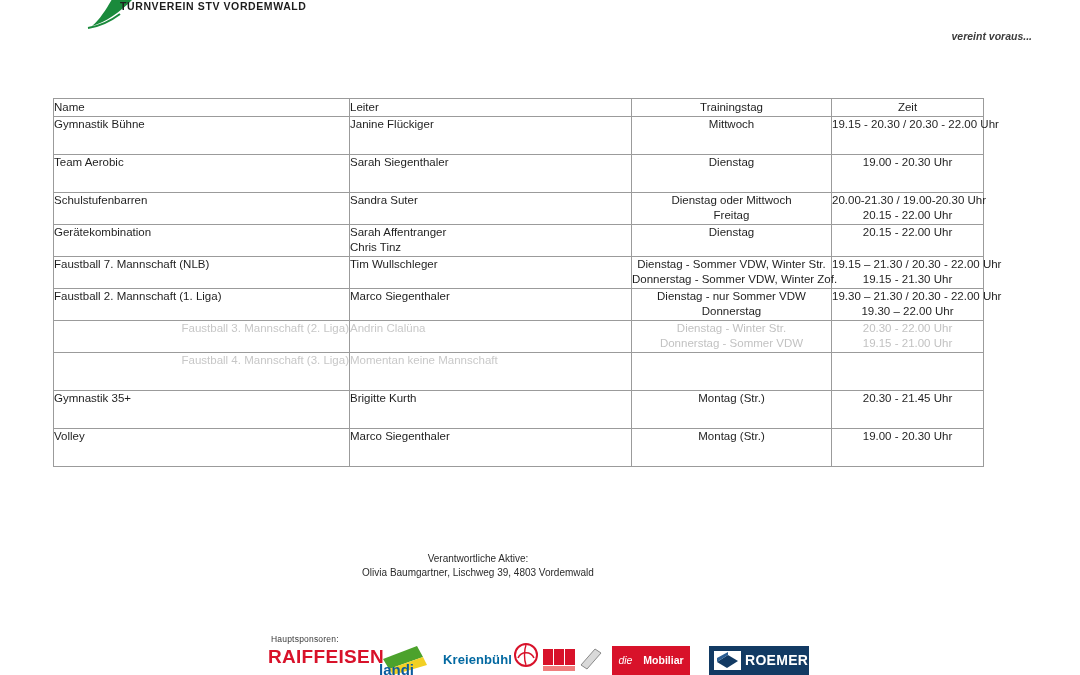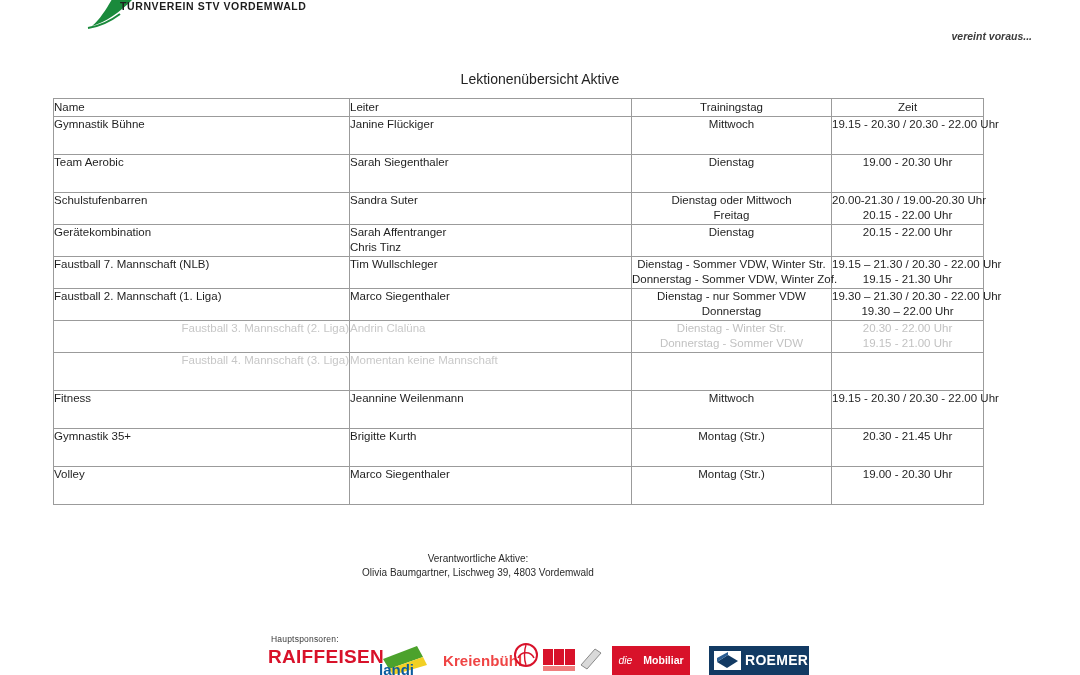--- a/index.html
+++ b/index.html
@@ -90,21 +90,21 @@
     position:absolute;left:271px;top:0px;
     font-size:8.5px;color:#3a3a3a;letter-spacing:.2px;
   }
   .sp-raiff{
     position:absolute;left:268px;top:12px;
     font-size:19px;font-weight:bold;letter-spacing:.3px;
     color:#d8122a;font-family:"Liberation Sans",sans-serif;
   }
   .sp-kreien{
     position:absolute;left:443px;top:18px;
-    font-size:15px;font-weight:bold;color:#ef4444;letter-spacing:.1px;
+    font-size:13px;font-weight:bold;color:#0369a1;letter-spacing:.1px;
   }
   .sp-kreien-mark{position:absolute;left:513px;top:8px;}
   .sp-pieren{position:absolute;left:543px;top:13px;}
   .sp-mobi{
     position:absolute;left:612px;top:12px;width:78px;height:29px;
     background:#d8122a;color:#ffffff;
     font-size:10.5px;line-height:29px;text-align:center;
     font-style:italic;
   }
   .sp-mobi b{font-style:normal;padding-left:8px;}
@@ -132,21 +132,20 @@
       <svg class="logo-svg" width="230" height="78" viewBox="0 0 230 78">
         <path d="M150,2 C120,-10 92,-6 78,16 C70,28 62,46 50,56 C64,52 78,42 90,30 C104,16 126,8 150,12 Z" fill="#1a8a3c"></path>
         <path d="M112,-16 C128,-22 146,-14 148,2 C138,8 124,8 116,2 C110,-3 108,-10 112,-16 Z" fill="#cc1f2d"></path>
         <path d="M46,58 C60,56 70,50 78,44" stroke="#1a8a3c" stroke-width="2" fill="none"></path>
       </svg>
       <div class="logo-text">TURNVEREIN STV VORDEMWALD</div>
     </div>
     <div class="claim">vereint voraus...</div>
   </div>
 
-  <div class="title">Lektionenübersicht Aktive</div>
 
   <div class="tbl-wrap">
     <table class="sched">
       <colgroup>
         <col class="c-name">
           <col class="c-leiter">
           <col class="c-tag">
           <col class="c-zeit">
       </colgroup>
       <thead>
@@ -274,34 +273,20 @@
             </td>
             <td class="c3">
               <span class="ln"></span>
             </td>
             <td class="c4">
               <span class="ln"></span>
             </td>
           </tr>
           <tr class="r-one">
             <td class="c1">
-              <span class="ln">Fitness</span>
-            </td>
-            <td class="c2">
-              <span class="ln">Jeannine Weilenmann</span>
-            </td>
-            <td class="c3">
-              <span class="ln">Mittwoch</span>
-            </td>
-            <td class="c4">
-              <span class="ln">19.15 - 20.30 / 20.30 - 22.00 Uhr</span>
-            </td>
-          </tr>
-          <tr class="r-one">
-            <td class="c1">
               <span class="ln">Gymnastik 35+</span>
             </td>
             <td class="c2">
               <span class="ln">Brigitte Kurth</span>
             </td>
             <td class="c3">
               <span class="ln">Montag (Str.)</span>
             </td>
             <td class="c4">
               <span class="ln">20.30 - 21.45 Uhr</span>

